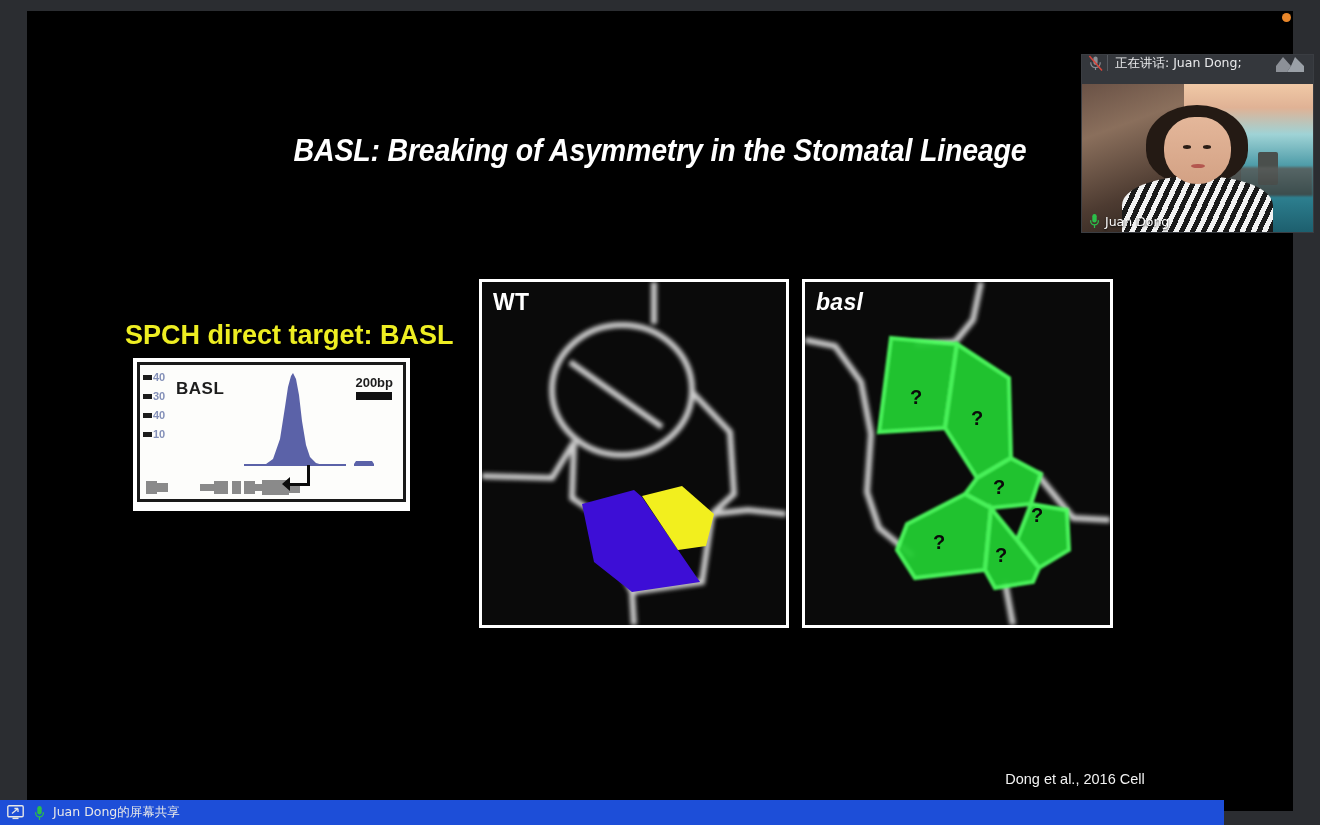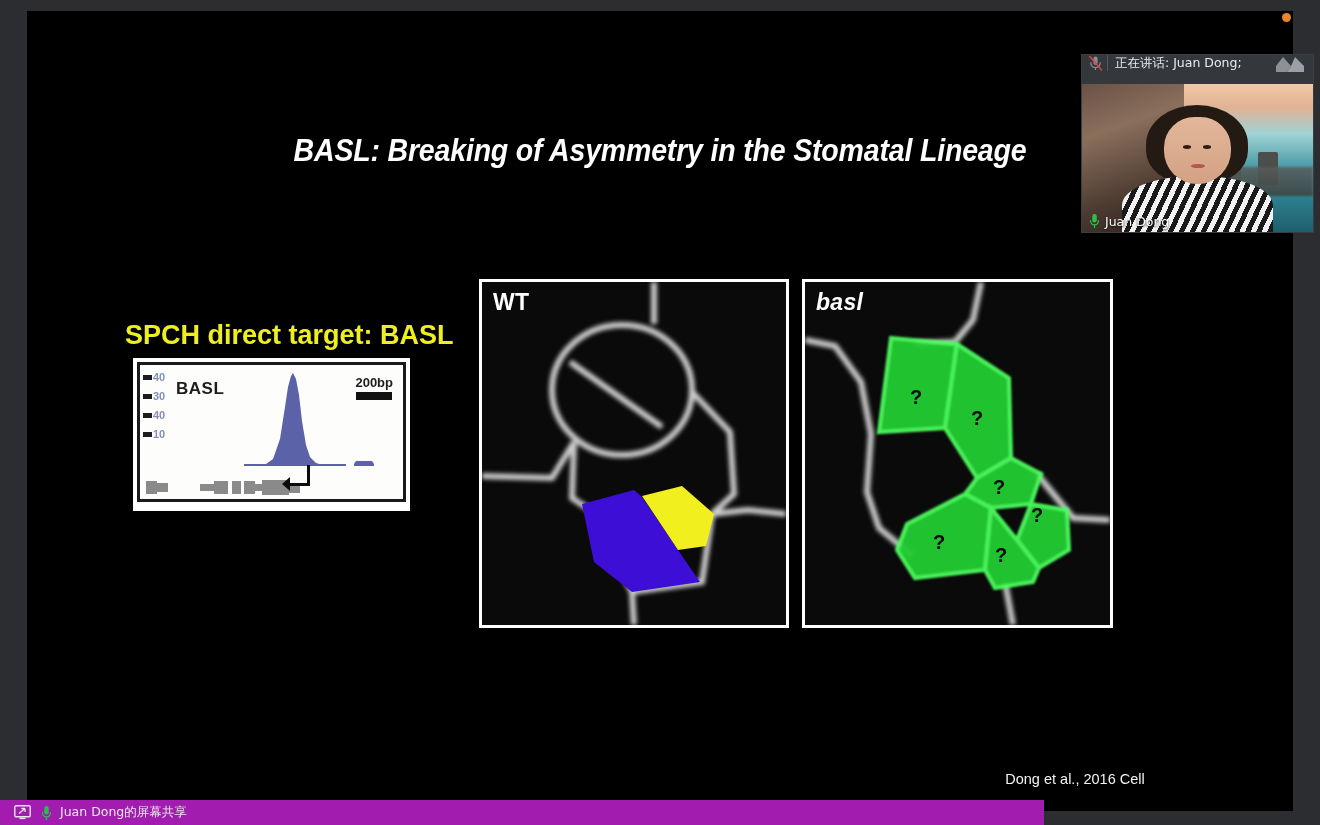--- a/index.html
+++ b/index.html
@@ -126,22 +126,22 @@
   #video-namebar{
     position:absolute; left:0; bottom:0; height:22px; display:flex;
     align-items:center; padding:0 6px; z-index:4;
   }
   #video-name{ color:#ffffff; font-size:12.5px; margin-left:4px;
                text-shadow:0 1px 2px rgba(0,0,0,.9);
                font-family:"DejaVu Sans",sans-serif; }
 
   
   #bottom-bar{
-    position:absolute; left:0; bottom:0; width:1044px; height:25px;
-    background:#a21caf; display:flex; align-items:center; padding-left:14px;
+    position:absolute; left:0; bottom:0; width:1224px; height:25px;
+    background:#1d4ed8; display:flex; align-items:center; padding-left:7px;
   }
   #share-label{ color:#e8e8e8; font-size:12.5px; margin-left:7px;
                 font-family:"DejaVu Sans",sans-serif; }
   .ic{ display:inline-block; line-height:0; }
 </style>
 </head>
 <body>
 
 <div id="app">
 

